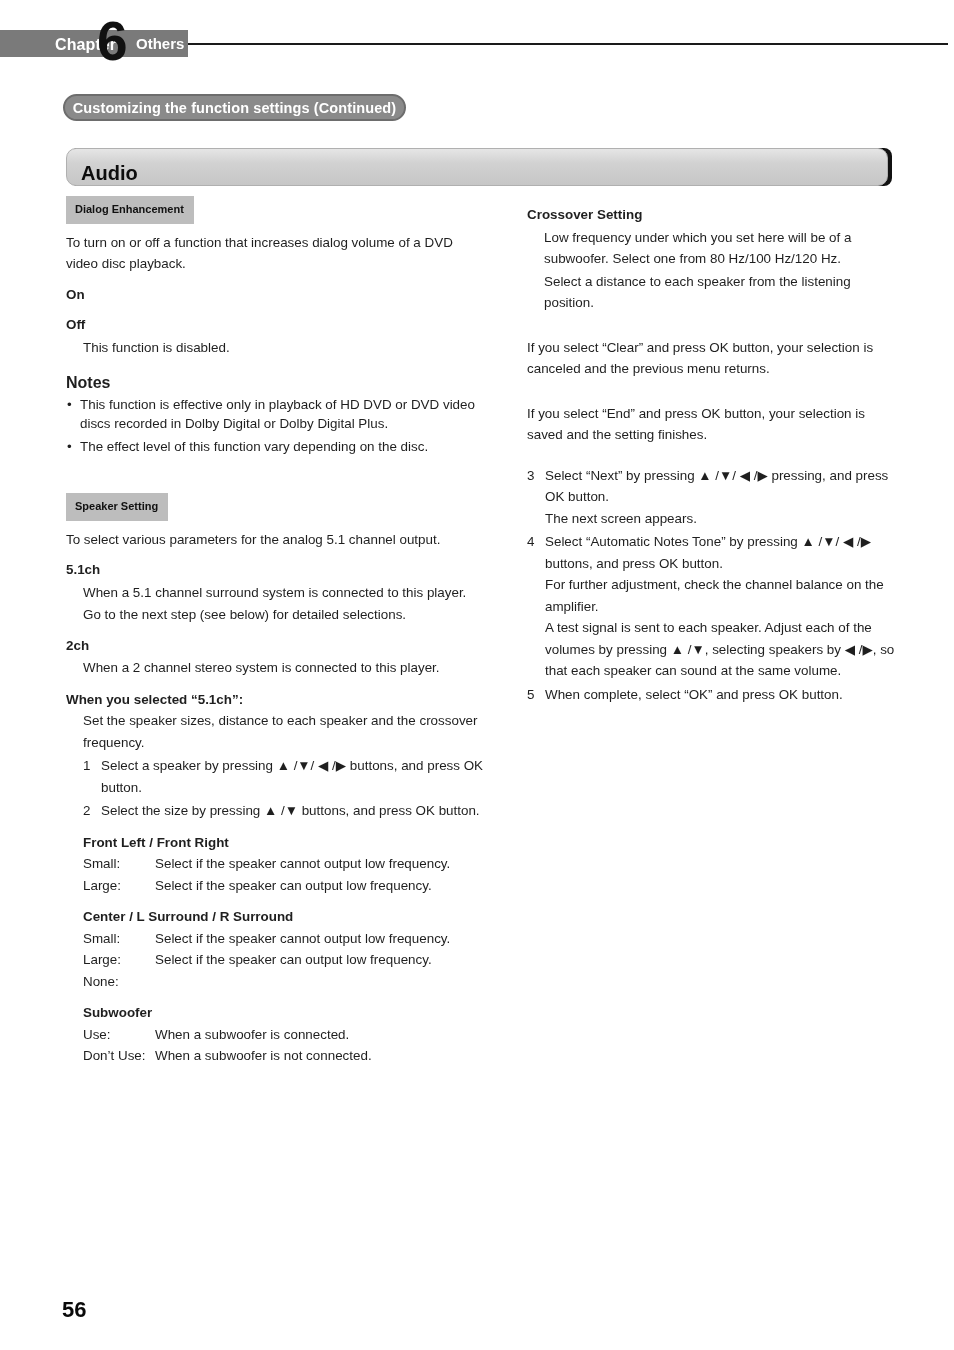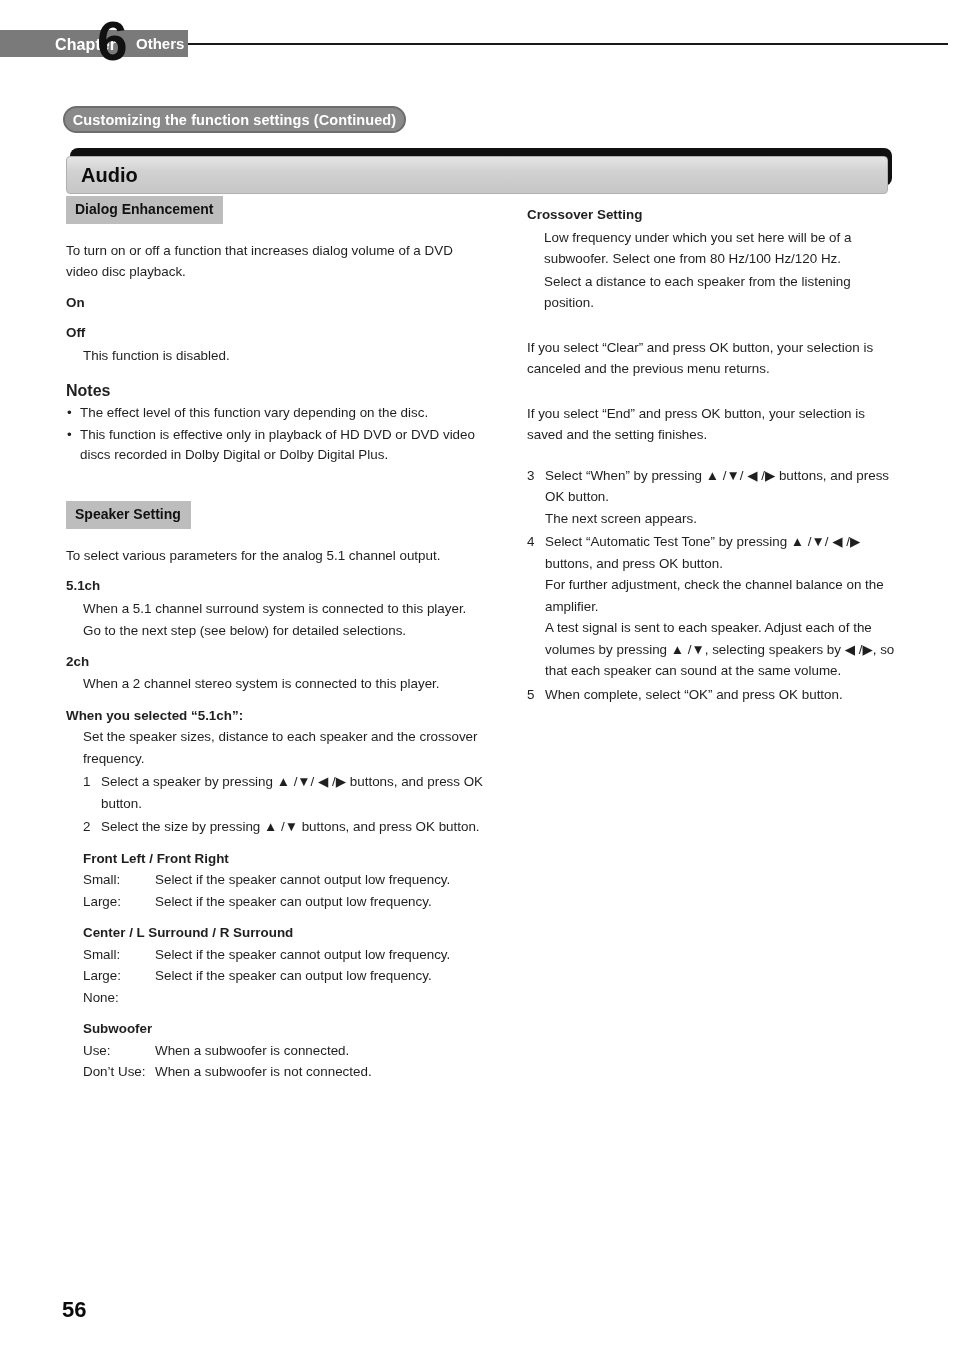--- a/index.html
+++ b/index.html
@@ -58,21 +58,21 @@
     top: 35px;
     font-size: 15px;
     font-weight: bold;
     color: #ffffff;
   }
 
   
   .pill {
     position: absolute;
     left: 63px;
-    top: 106px;
+    top: 94px;
     width: 343px;
     height: 27px;
     border-radius: 14px;
     background: #8a8a8a;
     border: 2px solid #6d6d6d;
     box-sizing: border-box;
     color: #ffffff;
     font-size: 14.5px;
     font-weight: bold;
     display: flex;
@@ -94,29 +94,29 @@
     left: 4px;
     top: 4px;
     width: 100%;
     height: 100%;
     border-radius: 8px;
     background: #111111;
   }
   .sectionbar {
     position: absolute;
     left: 0;
-    top: 12px;
+    top: 4px;
     width: 100%;
     height: 100%;
-    border-radius: 4px;
+    border-radius: 10px;
     background: linear-gradient(#e6e6e6 0%, #d2d2d2 38%, #c6c6c6 100%);
     border: 1px solid #b0b0b0;
     box-sizing: border-box;
     display: flex;
-    align-items: center;
+    align-items: flex-end;
   }
   .sectionbar-label {
     margin-left: 14px;
     font-size: 20px;
     font-weight: bold;
     color: #0d0d0d;
   }
 
   
   .col {
@@ -127,24 +127,24 @@
     color: #1f1f1f;
   }
   .col-left  { left: 66px;  width: 420px; }
   .col-right { left: 527px; width: 370px; }
 
   
   .tag {
     display: inline-block;
     background: #bdbdbd;
     font-weight: bold;
-    font-size: 14px;
+    font-size: 11px;
     padding: 3px 10px 3px 9px;
     color: #111111;
-    margin-bottom: 16px;
+    margin-bottom: 8px;
   }
   .para { margin: 2px 0 0 0; }
   .para.tight { margin-top: 0; }
   .gap-md { height: 17px; }
   .gap-lg { height: 34px; }
   .gap-xl { height: 21px; }
 
   .term {
     font-weight: bold;
     margin-top: 9px;
@@ -238,22 +238,22 @@
     <span class="tag">Dialog Enhancement</span>
     <div class="para tight">To turn on or off a function that increases dialog volume of a DVD video disc playback.</div>
 
     <div class="term">On</div>
 
     <div class="term">Off</div>
     <div class="def">This function is disabled.</div>
 
     <div class="heading-bold">Notes</div>
     <ul class="bullets">
+      <li>This function is effective only in playback of HD DVD or DVD video discs recorded in Dolby Digital or Dolby Digital Plus.</li>
       <li>The effect level of this function vary depending on the disc.</li>
-      <li>This function is effective only in playback of HD DVD or DVD video discs recorded in Dolby Digital or Dolby Digital Plus.</li>
     </ul>
   </div>
 
   <div class="gap-lg"></div>
 
   <div>
     <span class="tag">Speaker Setting</span>
     <div class="para tight">To select various parameters for the analog 5.1 channel output.</div>
 
     <div class="term">5.1ch</div>
@@ -323,27 +323,27 @@
   <div class="gap-xl"></div>
   <div class="para">If you select “Clear” and press OK button, your selection is canceled and the previous menu returns.</div>
 
   <div class="gap-xl"></div>
   <div class="para">If you select “End” and press OK button, your selection is saved and the setting finishes.</div>
 
   <div class="gap-md"></div>
 
   <div class="step">
     <div class="step-num">3</div>
-    <div class="step-body">Select “When” by pressing ▲ /▼/ ◀ /▶ buttons, and press OK button.</div>
+    <div class="step-body">Select “Next” by pressing ▲ /▼/ ◀ /▶ pressing, and press OK button.</div>
   </div>
   <div class="step-sub">The next screen appears.</div>
 
   <div class="step">
     <div class="step-num">4</div>
-    <div class="step-body">Select “Automatic Test Tone” by pressing ▲ /▼/ ◀ /▶ buttons, and press OK button.</div>
+    <div class="step-body">Select “Automatic Notes Tone” by pressing ▲ /▼/ ◀ /▶ buttons, and press OK button.</div>
   </div>
   <div class="step-sub">For further adjustment, check the channel balance on the amplifier.</div>
   <div class="step-sub">A test signal is sent to each speaker. Adjust each of the volumes by pressing ▲ /▼, selecting speakers by ◀ /▶, so that each speaker can sound at the same volume.</div>
 
   <div class="step">
     <div class="step-num">5</div>
     <div class="step-body">When complete, select “OK” and press OK button.</div>
   </div>
 </div>
 

